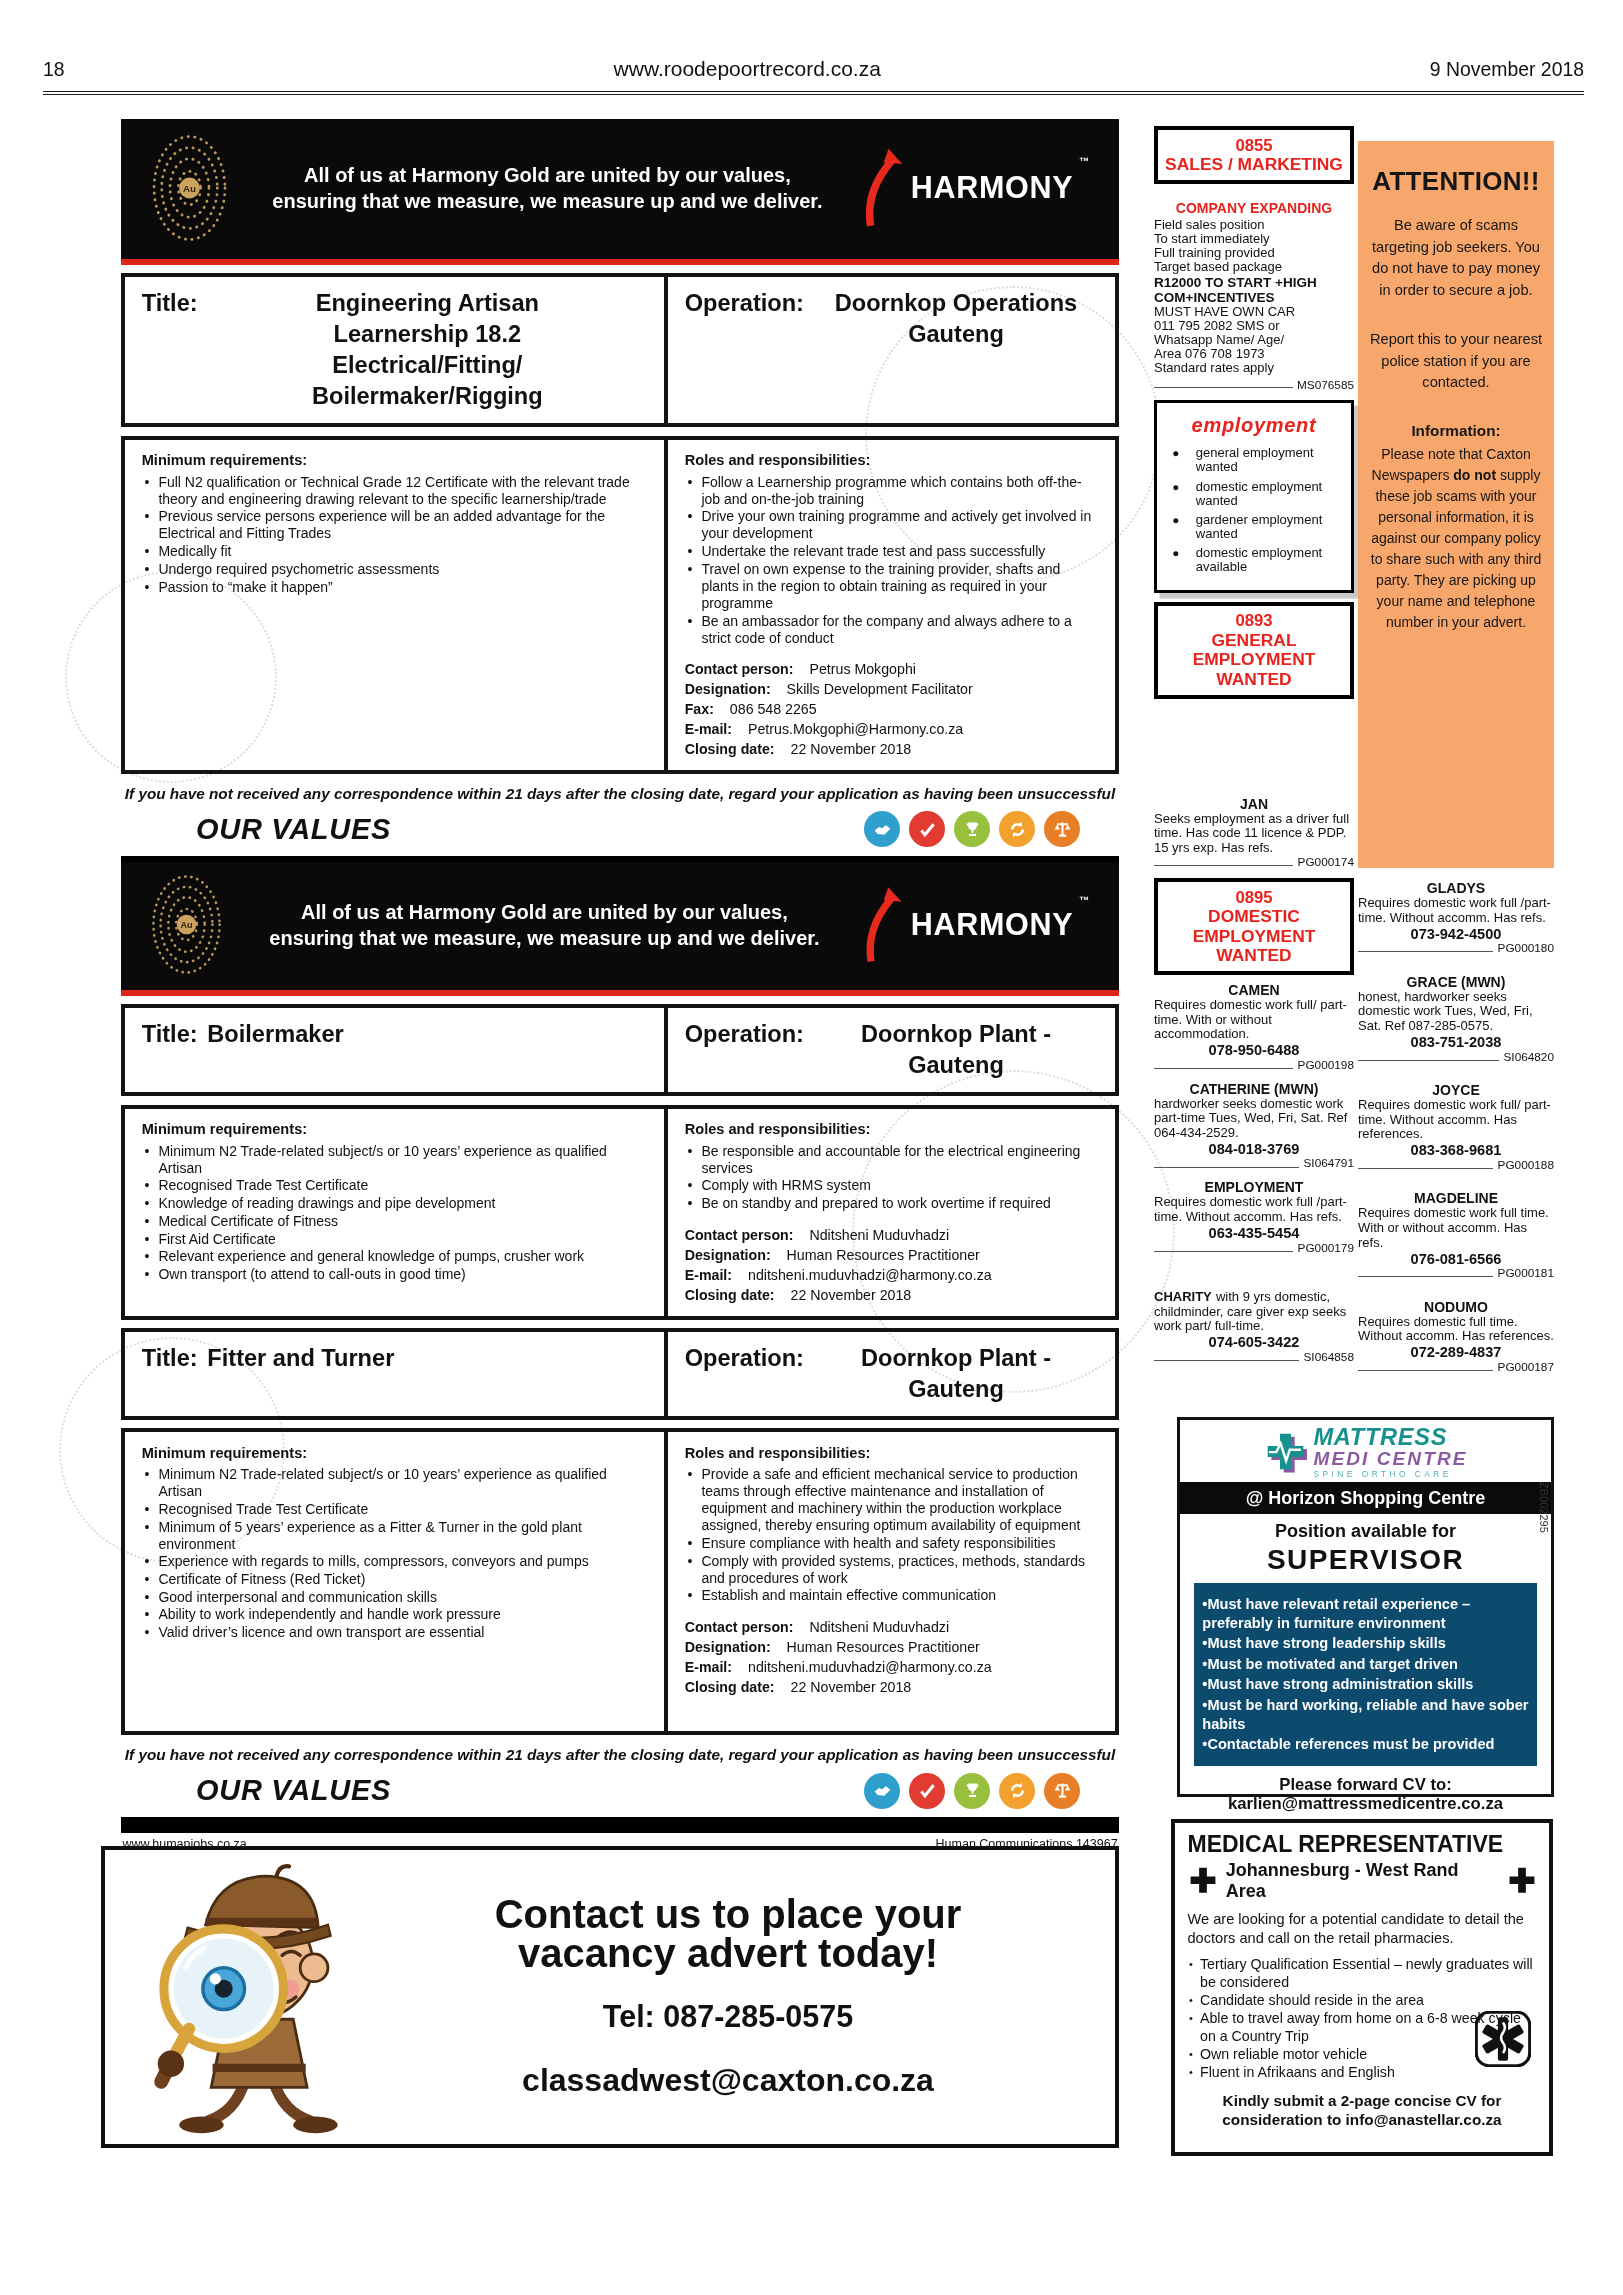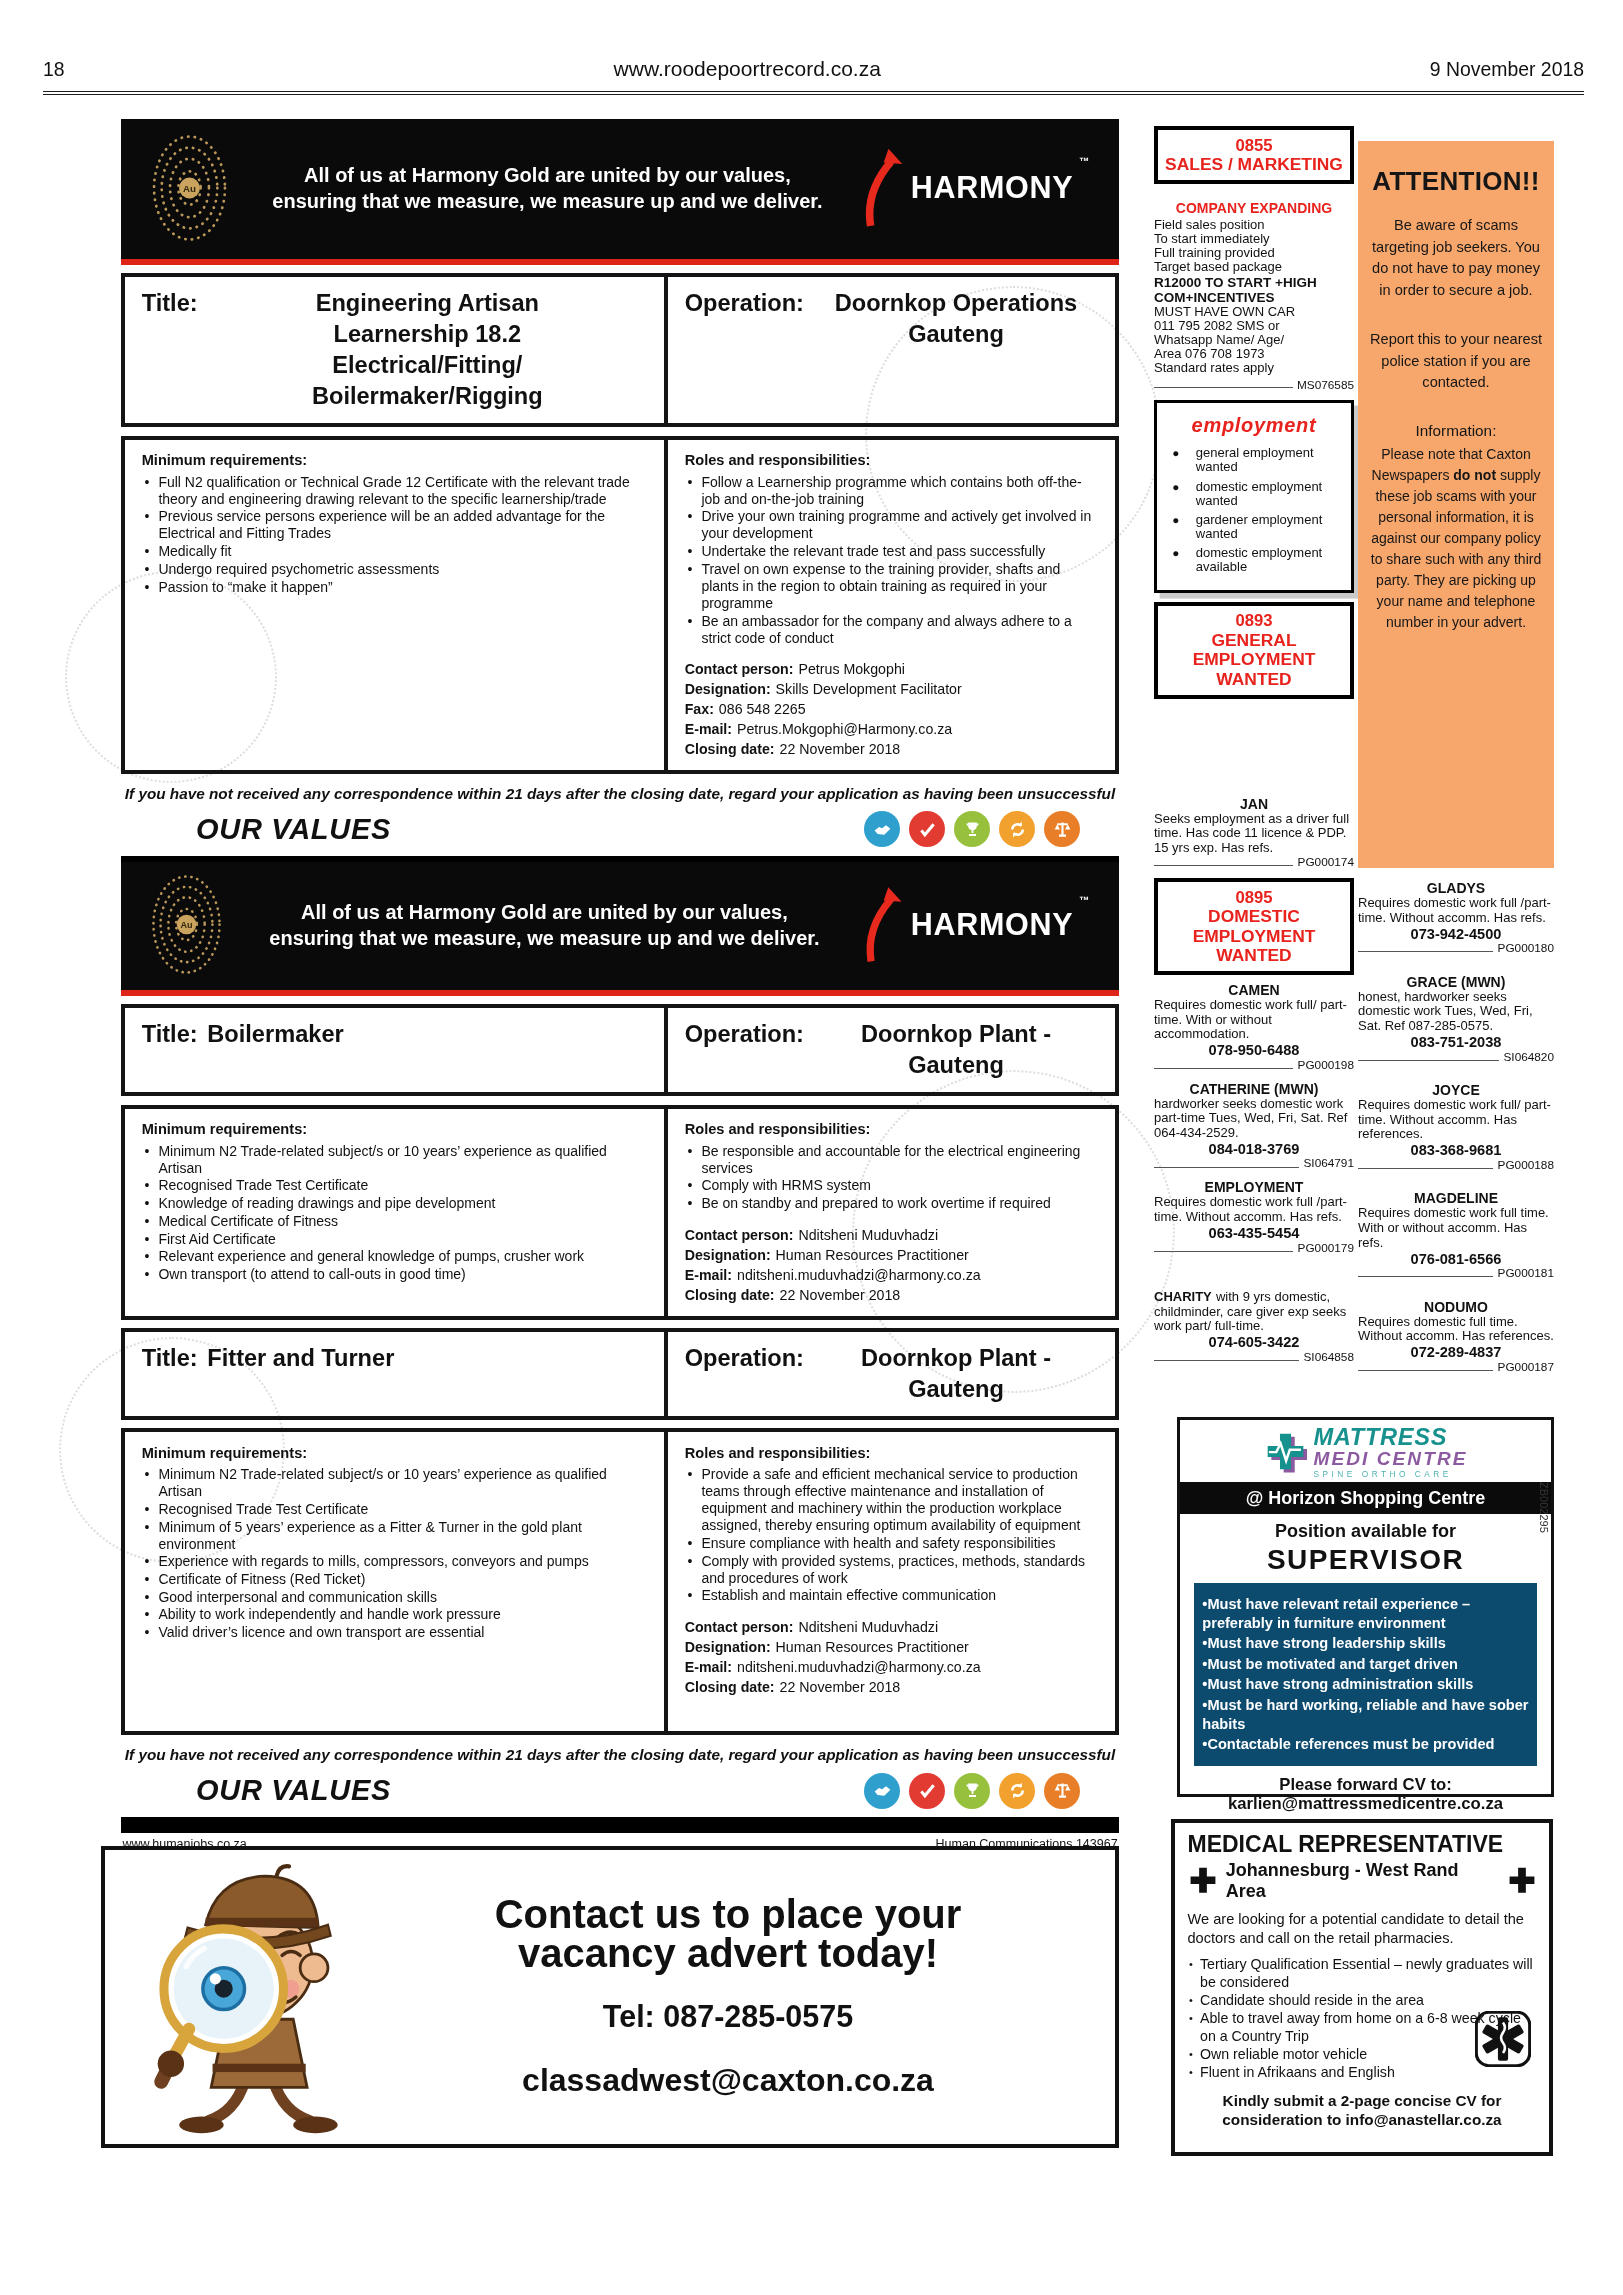--- a/index.html
+++ b/index.html
@@ -32,21 +32,21 @@
   .ttext{flex:1;font-size:23.6px;font-weight:bold;line-height:31px;text-align:center;}
   .ttext.tleft{text-align:left;}
   .obox{display:block;text-align:center;}
   .obox .tlabel,.obox .ttext{display:inline;}
   .brow1 .jbox{min-height:304px;} .browB .jbox{min-height:205px;} .browC .jbox{min-height:307px;}
   .bhead{font-weight:bold;font-size:14.6px;margin:1.4px 0 5.6px;}
   .blist{margin:0;padding:0;list-style:none;font-size:14px;line-height:17px;}
   .blist li{position:relative;padding-left:16.7px;margin:0.7px 0;}
   .blist li::before{content:"\2022";position:absolute;left:2.8px;}
   .contact{margin-top:12.5px;font-size:14.2px;line-height:20px;}
-  .c-row b{margin-right:5px;}
+  .c-row b{margin-right:16px;}
   .disc{margin-top:11px;text-align:center;font-style:italic;font-weight:600;font-size:15.3px;}
   .vrow{display:flex;align-items:center;justify-content:space-between;padding:8.3px 39px 8.3px 75px;}
   .ourvalues{font-size:29px;font-weight:bold;font-style:italic;letter-spacing:0.7px;}
   .vicons{display:flex;gap:9px;}
   .vicon{width:36px;height:36px;border-radius:50%;display:flex;align-items:center;justify-content:center;}
   .vi1{background:#2f9fce;} .vi2{background:#e23c32;} .vi3{background:#97c13d;}
   .vi4{background:#f2a12f;} .vi5{background:#e87e27;}
   .vbar{height:16px;background:#000;}
   .vfoot{display:flex;justify-content:space-between;font-size:12.5px;padding:4.2px 1.4px;}
   .arc{position:absolute;border:2.1px dotted #ddd;border-radius:50%;z-index:0;}
@@ -76,21 +76,21 @@
   .cl-name{text-align:center;font-weight:bold;font-size:14px;line-height:16px;}
   .cl-body b{margin-right:4.2px;}
   .cl-phone{text-align:center;font-weight:bold;font-size:14.6px;margin-top:1.4px;}
   .cl-ref{display:flex;align-items:flex-end;}
   .cl-ref .ref-rule{margin-bottom:3.5px;}
 
   .attn{position:absolute;left:1358px;top:141px;width:196px;height:727px;background:#f7a76c;
         box-sizing:border-box;padding:25px 11px 14px;text-align:center;color:#161616;}
   .attn h1{font-size:26px;margin:0 0 18px;letter-spacing:0.3px;}
   .attn .ap{font-size:14.6px;line-height:21.5px;margin:0 0 28px;font-weight:500;}
-  .attn .ih{font-weight:normal;font-size:15.3px;margin:12.5px 0 4.2px;}
+  .attn .ih{font-weight:bold;font-size:15.3px;margin:12.5px 0 4.2px;}
   .attn .info{font-size:14px;line-height:21px;margin:0;font-weight:500;}
   .col2ads{position:absolute;left:1358px;top:880px;width:196px;}
   .col2ads .cl-ad{margin-bottom:18px;}
 
   
   .matt{position:absolute;left:1177px;top:1417px;width:377px;height:380px;border:3.5px solid #111;
         box-sizing:border-box;background:#fff;}
   .mlogo{display:flex;align-items:center;justify-content:center;gap:7px;padding:5.6px 0 4.2px;}
   .mltxt{line-height:1;}
   .ml1{color:#16918d;font-size:23.6px;font-weight:bold;font-style:italic;letter-spacing:0.7px;}

